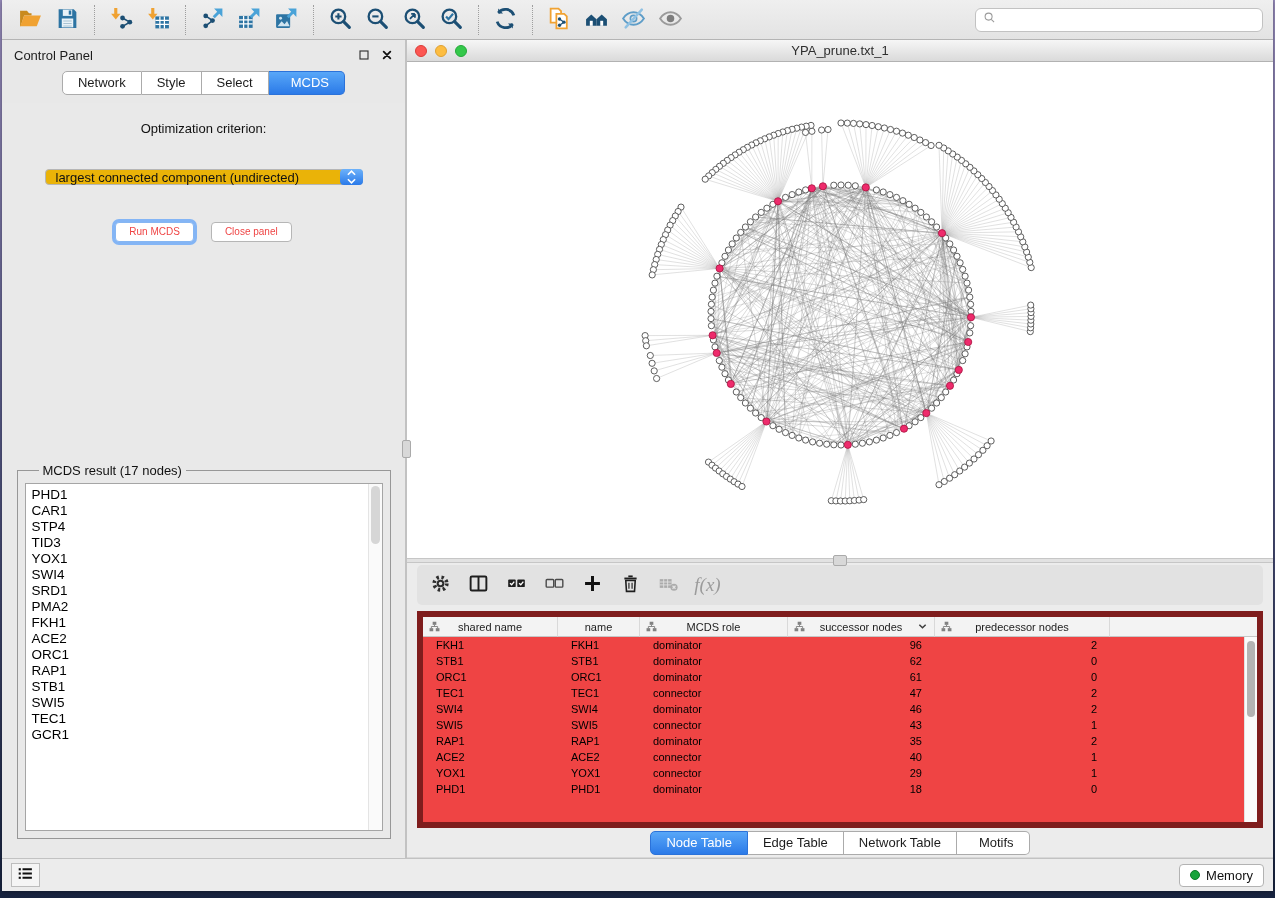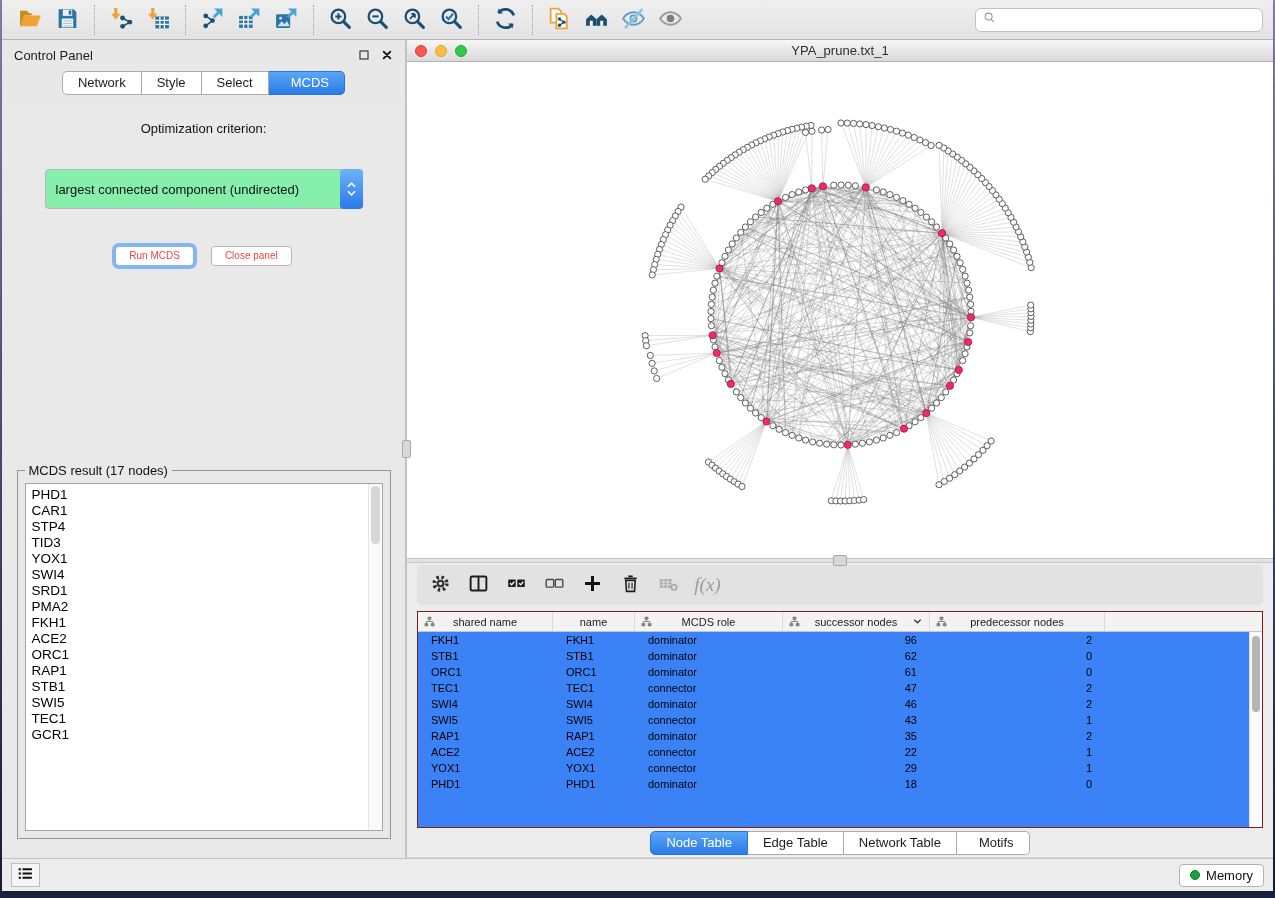--- a/index.html
+++ b/index.html
@@ -35,34 +35,34 @@
   .win-controls svg { width:12px; height:12px; display:block; }
   .seg-row { display:flex; justify-content:center; padding:5px 0 8px; flex:0 0 auto; }
   .seg-tab { font-size:13px; padding:3px 15px 4px; background:#fff; border:1px solid #ababab;
              border-left:none; color:#1c1c1c; font-family:"Liberation Sans",sans-serif; }
   .seg-tab:first-child { border-left:1px solid #ababab; border-radius:5px 0 0 5px; }
   .seg-tab:last-child { border-radius:0 5px 5px 0;padding-left:22px; }
   .seg-tab.sel { background:linear-gradient(#58a7f8,#2b7ae8); border-color:#2b72d9; color:#fff; }
   .cp-body { flex:1; min-height:0; background:#e9e9e9; display:flex; flex-direction:column;
              align-items:center; padding-top:18px;gap:20px; }
   .opt-label { font-size:13px; color:#111; margin-bottom:13px; }
-  .select { width:318px; height:40px; background:#86efac; border:1px solid #b6b6b6; border-radius:4px;
+  .select { width:318px; height:16px; background:#eab308; border:1px solid #b6b6b6; border-radius:4px;
             position:relative; display:flex; align-items:center; padding:0 30px 0 10px;
             font-size:13px; color:#111; }
   .select .stepper { position:absolute; right:-1px; top:-1px; bottom:-1px; width:23px;
             border-radius:4px; background:linear-gradient(#6db2fa,#2a7ae9);
             display:flex; flex-direction:column; align-items:center; justify-content:center; gap:2px; }
   .stepper svg { width:9px; height:6px; display:block; }
   .cp-buttons { display:flex; gap:17px; margin-top:17px; }
   .btn { font-size:10px; background:#fff; border:1px solid #b6b6b6; border-radius:4px;
          padding:3px 13px 4px; color:#ef4444; font-family:"Liberation Sans",sans-serif; }
   .btn.focused { box-shadow:0 0 0 3px rgba(106,167,247,.8); border-color:#86b6f2; }
   .mcds-frame { margin-top:auto; width:374px; height:369px; margin-bottom:19px; position:relative;
                 border:1px solid #979797; }
-  .mcds-legend { position:absolute; top:-8px; left:7px; background:#e9e9e9; padding:0 4px;
+  .mcds-legend { position:absolute; top:-8px; left:21px; background:#e9e9e9; padding:0 4px;
                  font-size:13px; color:#111; }
   .mcds-list { position:absolute; left:7px; right:7px; top:12px; bottom:7px; background:#fff;
                border:1px solid #a5a5a5; display:flex; overflow:hidden; }
   .mcds-items { flex:1; padding:3px 0 0 6px; font-size:13.5px; line-height:16px; color:#000; }
   .mcds-scroll { width:14px; background:#fafafa; border-left:1px solid #e4e4e4; position:relative; }
   .mcds-thumb { position:absolute; top:2px; left:2px; width:9px; height:58px; background:#d6d6d6;
                 border-radius:5px; }
   .v-grip { position:absolute; right:-6px; top:400px; width:9px; height:18px; background:#d8d8d8;
             border:1px solid #aaa; border-radius:2px; z-index:5; }
 
@@ -82,21 +82,21 @@
 
   
   .table-panel { flex:1; min-height:0; display:flex; flex-direction:column; }
   .tp-toolbar { margin:2px 10px 0; height:40px; flex:0 0 auto; background:#e2e2e2;
                 border-radius:5px; display:flex; align-items:center; padding:0 8px; gap:7px; }
   .tp-btn { width:31px; height:32px; background:none; border:none; display:flex;
             align-items:center; justify-content:center; }
   .tp-btn svg { width:21px; height:21px; }
   .fx-label { font-size:19px; font-style:italic; color:#9b9b9b;
               font-family:"Liberation Serif",serif; padding-left:2px; }
-  .tbl { margin:6px 10px 0; flex:1; min-height:0; background:#3b82f6; border:1px solid #7f1d1d;
+  .tbl { margin:6px 10px 0; flex:1; min-height:0; background:#ef4444; border:6px solid #7f1d1d;
          position:relative; overflow:hidden; }
   .tbl-head, .tbl-row { display:grid; grid-template-columns:135px 82px 148px 147px 175px 1fr; }
   .th { height:20px; background:#f3f3f3; border-bottom:1px solid #c6c6c6;
         border-right:1px solid #d9d9d9; position:relative; display:flex; align-items:center;
         justify-content:center; font-size:11px; color:#1c1c1c; }
   .th:last-child { border-right:none; }
   .th .tree { position:absolute; left:6px; top:4px; }
   .th .sortch { position:absolute; right:7px; top:6px; }
   .tree svg { width:11px; height:11px; display:block; }
   .sortch svg { width:9px; height:7px; display:block; }
@@ -1304,21 +1304,21 @@
                   <div class="td">RAP1</div>
                   <div class="td">dominator</div>
                   <div class="td num">35</div>
                   <div class="td num">2</div>
                   <div class="td"></div>
                 </div>
                 <div class="tbl-row">
                   <div class="td">ACE2</div>
                   <div class="td">ACE2</div>
                   <div class="td">connector</div>
-                  <div class="td num">22</div>
+                  <div class="td num">40</div>
                   <div class="td num">1</div>
                   <div class="td"></div>
                 </div>
                 <div class="tbl-row">
                   <div class="td">YOX1</div>
                   <div class="td">YOX1</div>
                   <div class="td">connector</div>
                   <div class="td num">29</div>
                   <div class="td num">1</div>
                   <div class="td"></div>

